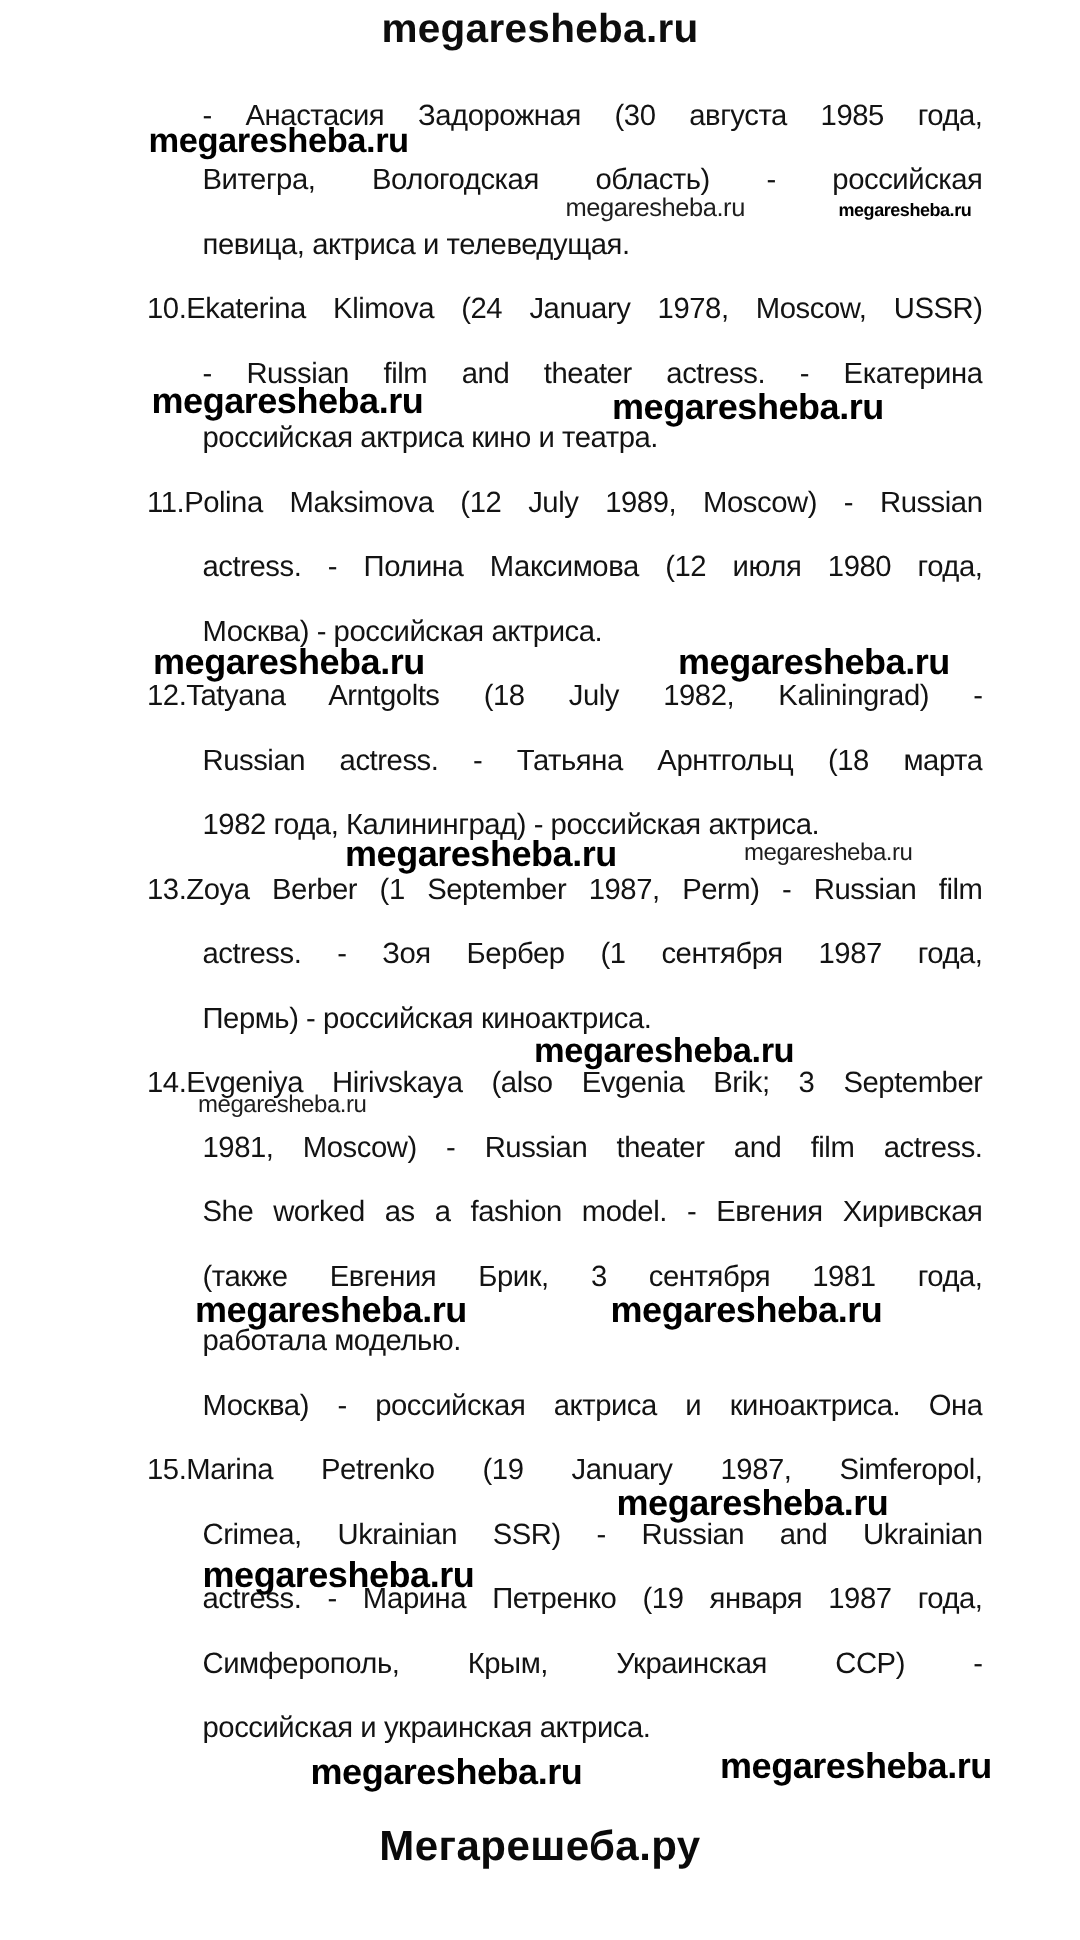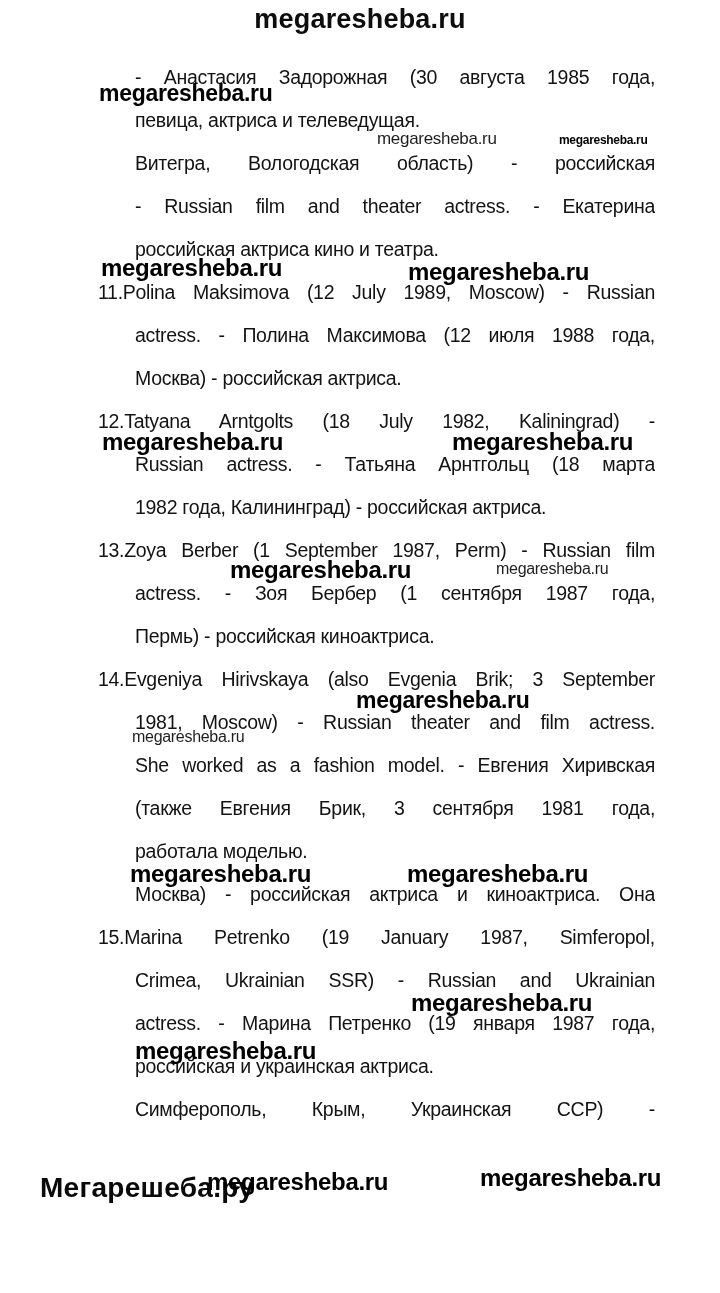--- a/index.html
+++ b/index.html
@@ -43,52 +43,52 @@
     position: absolute;
     line-height: 1;
     font-weight: bold;
     color: #000000;
     white-space: nowrap;
     letter-spacing: -0.3px;
   }
   .wm.light { font-weight: normal; color: #1e1e1e; }
   .ftr {
     margin-top: 40px;
-    text-align: left;
+    text-align: center;
     font-size: 28px;
     font-weight: bold;
     line-height: 34px;
     color: #0a0a0a;
     letter-spacing: 0.3px;
-    padding-left: 40px;
   }
 </style>
 </head>
 <body>
 
 <div class="page">
 
   <div class="hdr">megaresheba.ru</div>
 
   <div class="doc">
 
     <div class="para">
       <div class="ln">- Анастасия Задорожная (30 августа 1985 года,</div>
+      <div class="ln">Витегра, Вологодская область) - российская</div>
       <div class="ln last">певица, актриса и телеведущая.</div>
-      <div class="ln">Витегра, Вологодская область) - российская</div>
     </div>
 
     <div class="para">
+      <div class="ln first">10.Ekaterina Klimova (24 January 1978, Moscow, USSR)</div>
       <div class="ln">- Russian film and theater actress. - Екатерина</div>
       <div class="ln last">российская актриса кино и театра.</div>
     </div>
 
     <div class="para">
       <div class="ln first">11.Polina Maksimova (12 July 1989, Moscow) - Russian</div>
-      <div class="ln">actress. - Полина Максимова (12 июля 1988 года,</div>
+      <div class="ln">actress. - Полина Максимова (12 июля 1980 года,</div>
       <div class="ln last">Москва) - российская актриса.</div>
     </div>
 
     <div class="para">
       <div class="ln first">12.Tatyana Arntgolts (18 July 1982, Kaliningrad) -</div>
       <div class="ln">Russian actress. - Татьяна Арнтгольц (18 марта</div>
       <div class="ln last">1982 года, Калининград) - российская актриса.</div>
     </div>
 
     <div class="para">
@@ -103,22 +103,22 @@
       <div class="ln">She worked as a fashion model. - Евгения Хиривская</div>
       <div class="ln">(также Евгения Брик, 3 сентября 1981 года,</div>
       <div class="ln last">работала моделью.</div>
       <div class="ln">Москва) - российская актриса и киноактриса. Она</div>
     </div>
 
     <div class="para">
       <div class="ln first">15.Marina Petrenko (19 January 1987, Simferopol,</div>
       <div class="ln">Crimea, Ukrainian SSR) - Russian and Ukrainian</div>
       <div class="ln">actress. - Марина Петренко (19 января 1987 года,</div>
+      <div class="ln">Симферополь, Крым, Украинская ССР) -</div>
       <div class="ln last">российская и украинская актриса.</div>
-      <div class="ln">Симферополь, Крым, Украинская ССР) -</div>
     </div>
 
   </div>
 
   <div class="ftr">Мегарешеба.ру</div>
 
   <span class="wm" style="left:99px;  top:82px;   font-size:23px;">megaresheba.ru</span>
   <span class="wm light" style="left:377px; top:130px; font-size:17px;">megaresheba.ru</span>
   <span class="wm" style="left:559px; top:134px;  font-size:12px;">megaresheba.ru</span>
   <span class="wm" style="left:101px; top:256px;  font-size:24px;">megaresheba.ru</span>

